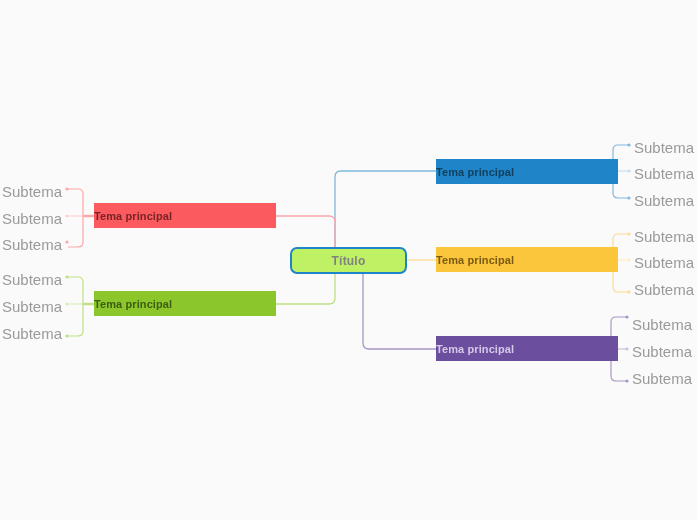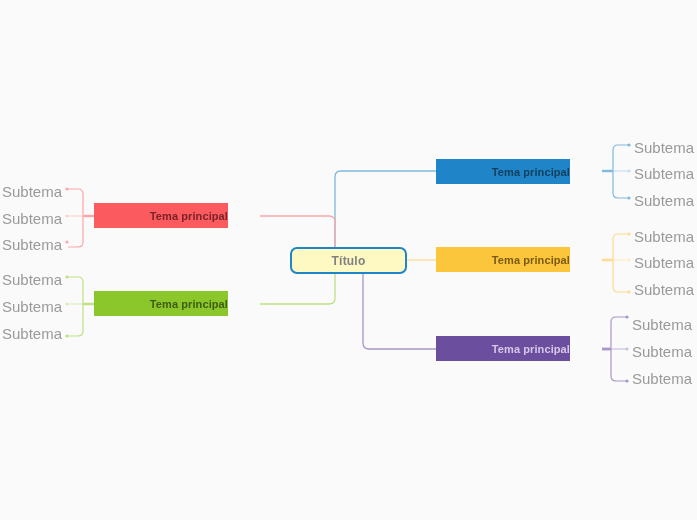--- a/index.html
+++ b/index.html
@@ -29,44 +29,44 @@
     pointer-events: none;
   }
 
   
   .title-node {
     position: absolute;
     left: 290px;
     top: 247px;
     width: 117px;
     height: 27px;
-    background: #fef9c3;
+    background: #bef264;
     border: 2px solid #1f85c8;
     border-radius: 7px;
     box-sizing: border-box;
     display: flex;
     align-items: center;
     justify-content: center;
     z-index: 6;
   }
   .title-node .label {
     font-size: 12px;
     font-weight: bold;
     color: #808080;
     letter-spacing: .2px;
   }
 
   
   .topic {
     position: absolute;
-    width: 134px;
+    width: 182px;
     height: 25px;
     display: flex;
     align-items: center;
-    justify-content: flex-end;
+    justify-content: flex-start;
     z-index: 5;
   }
   .topic .label {
     font-size: 11px;
     font-weight: bold;
     letter-spacing: .1px;
     white-space: nowrap;
   }
 
   .topic.blue   { left: 436px; top: 159px; background: #1f85c8; }

